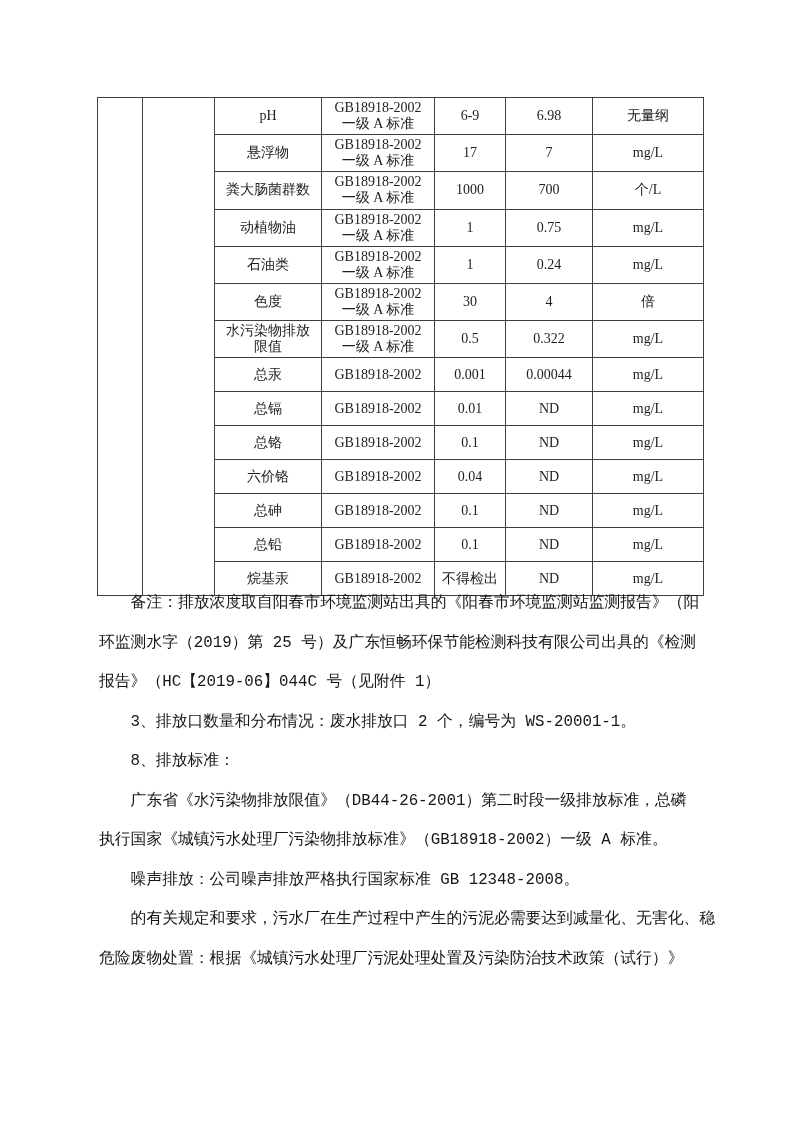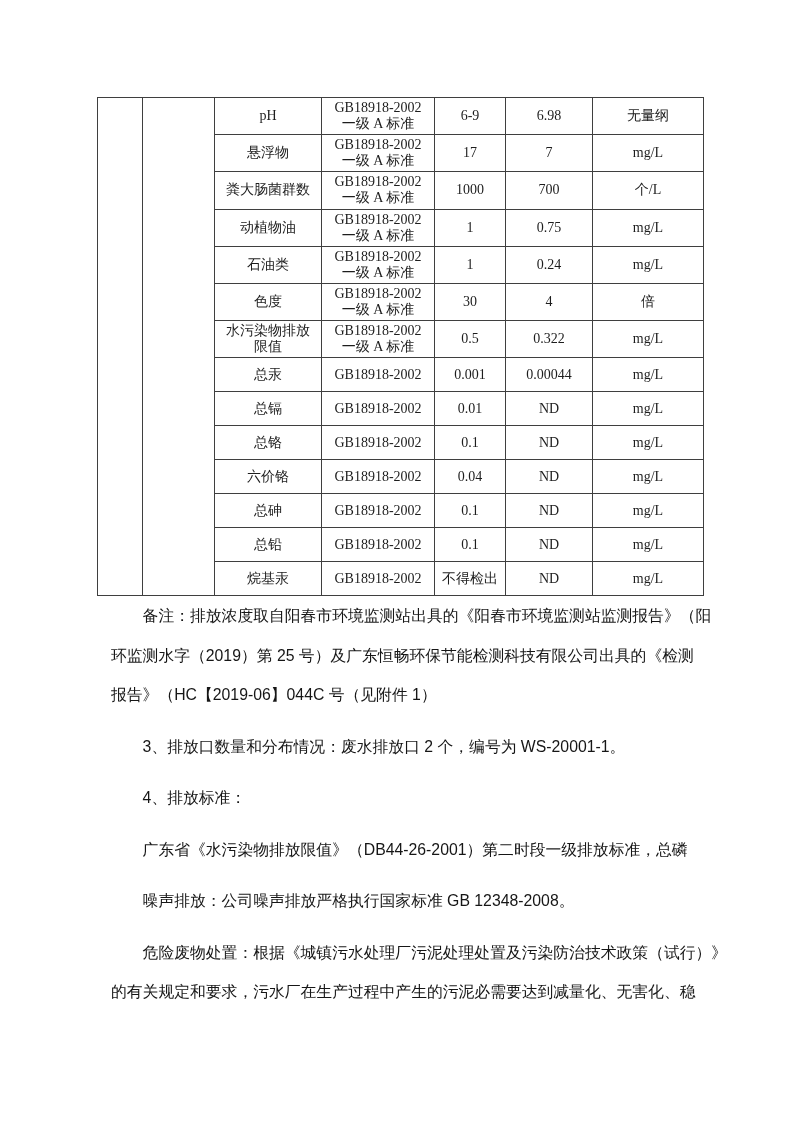--- a/index.html
+++ b/index.html
@@ -38,21 +38,21 @@
   td.c-limit { padding: 2px 8px; margin-left: 20px; }
   
   .text-block {
     position: absolute;
     left: 99px; top: 584px;
     width: 604px;
     font-size: 15.8px;
     font-family: "Liberation Sans", serif;
     color: #161616;
   }
-  .para { margin: 12px; }
+  .para { margin: 0; font-family: Liberation Mono, monospace; }
   .line {
     height: 39.5px;
     line-height: 39.5px;
     white-space: nowrap;
     overflow: visible;
   }
   .para .line:first-child { text-indent: 2em; }
 </style>
 </head>
 <body>
@@ -183,25 +183,26 @@
 <div class="text-block" id="text-block">
     <div class="para">
       <div class="line">备注：排放浓度取自阳春市环境监测站出具的《阳春市环境监测站监测报告》（阳</div>
       <div class="line">环监测水字（2019）第 25 号）及广东恒畅环保节能检测科技有限公司出具的《检测</div>
       <div class="line">报告》（HC【2019-06】044C 号（见附件 1）</div>
     </div>
     <div class="para">
       <div class="line">3、排放口数量和分布情况：废水排放口 2 个，编号为 WS-20001-1。</div>
     </div>
     <div class="para">
-      <div class="line">4、排放标准：</div>
+      <div class="line">8、排放标准：</div>
     </div>
     <div class="para">
       <div class="line">广东省《水污染物排放限值》（DB44-26-2001）第二时段一级排放标准，总磷</div>
+      <div class="line">执行国家《城镇污水处理厂污染物排放标准》（GB18918-2002）一级 A 标准。</div>
     </div>
     <div class="para">
       <div class="line">噪声排放：公司噪声排放严格执行国家标准 GB 12348-2008。</div>
     </div>
     <div class="para">
+      <div class="line">的有关规定和要求，污水厂在生产过程中产生的污泥必需要达到减量化、无害化、稳</div>
       <div class="line">危险废物处置：根据《城镇污水处理厂污泥处理处置及污染防治技术政策（试行）》</div>
-      <div class="line">的有关规定和要求，污水厂在生产过程中产生的污泥必需要达到减量化、无害化、稳</div>
     </div>
   </div>
 
 </body></html>

